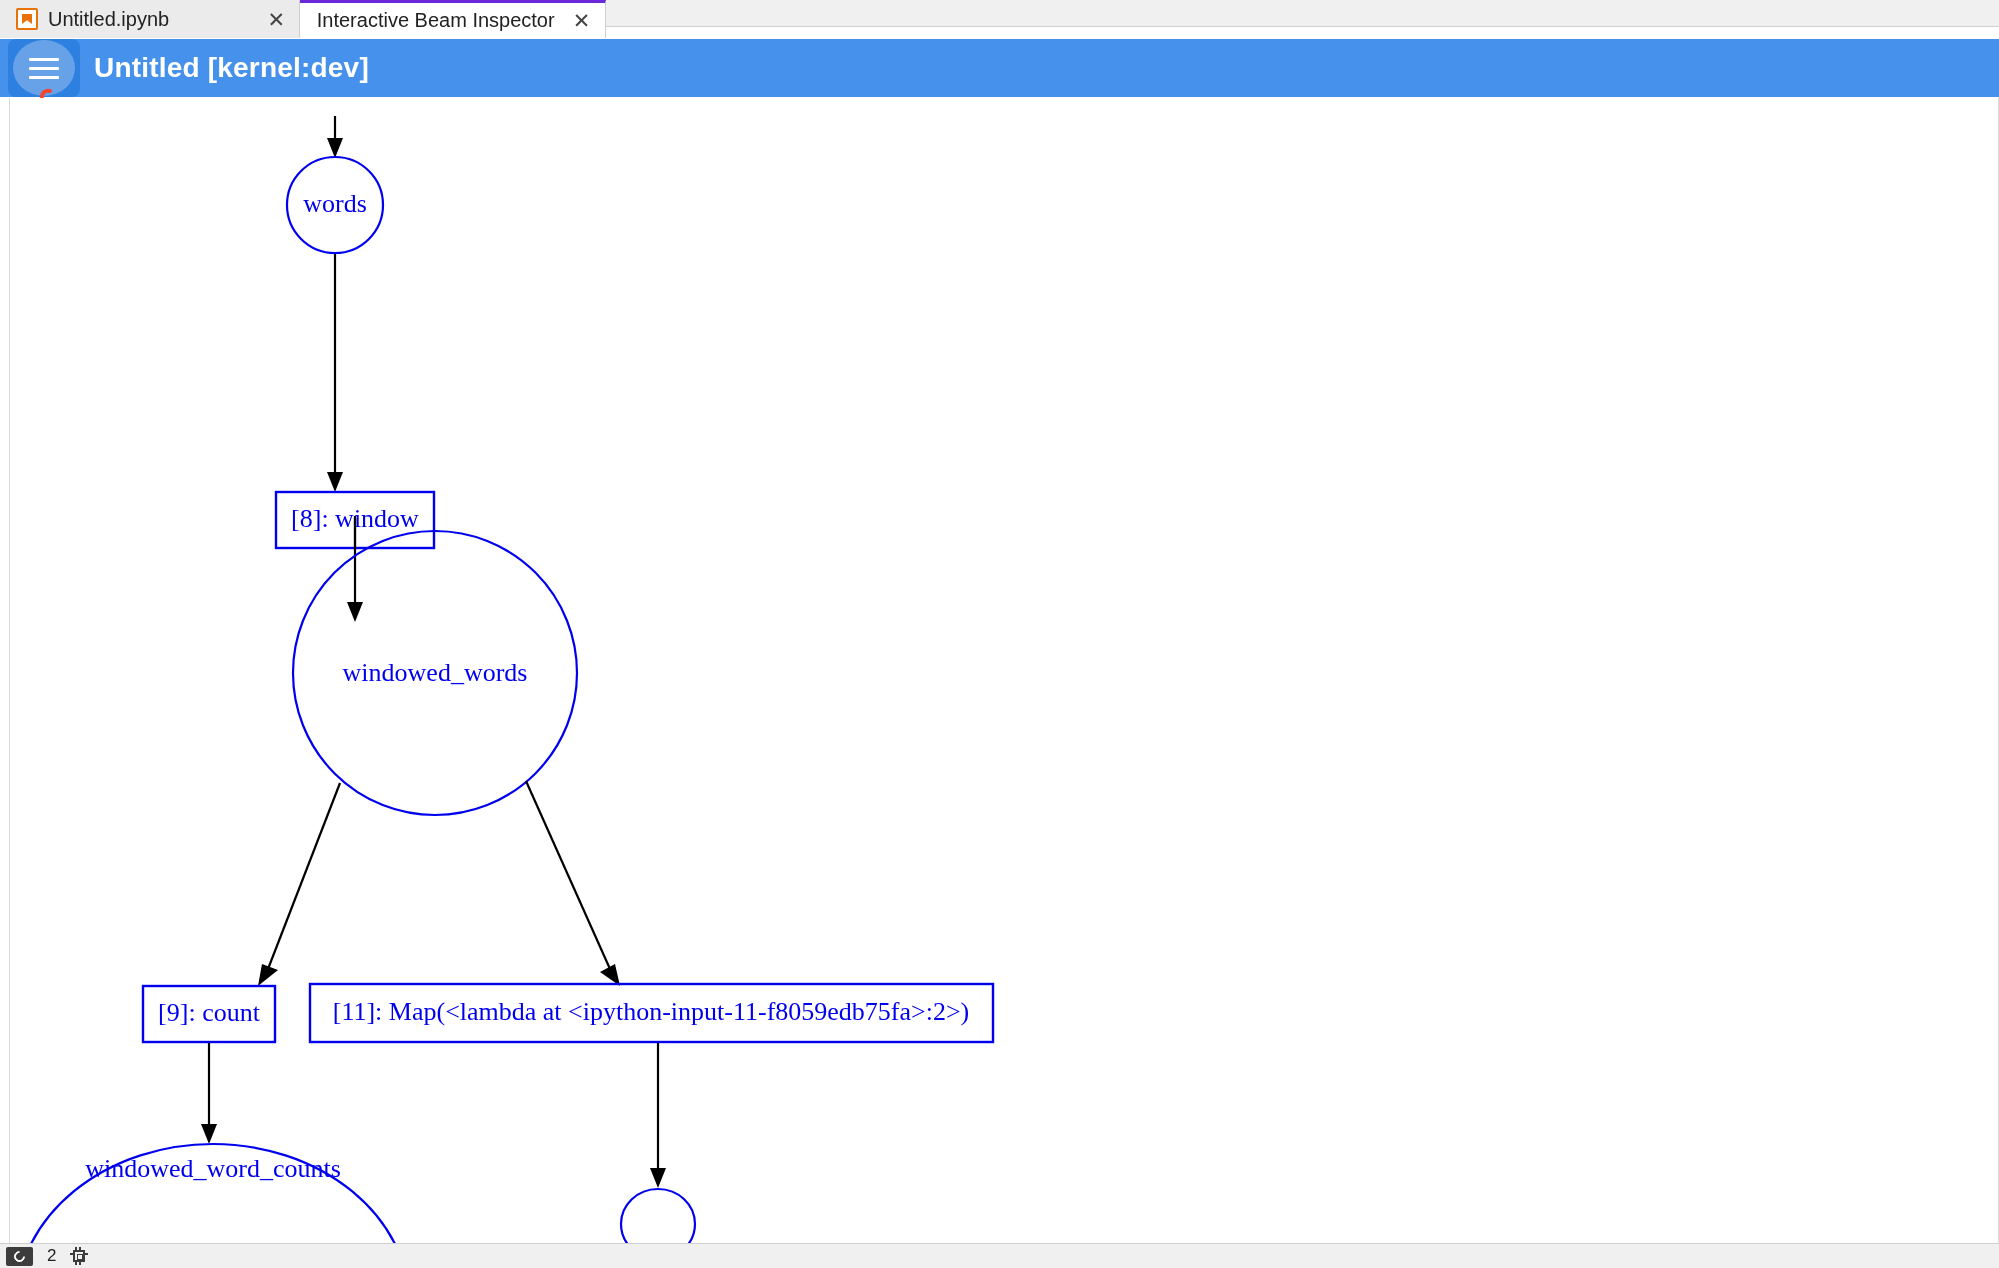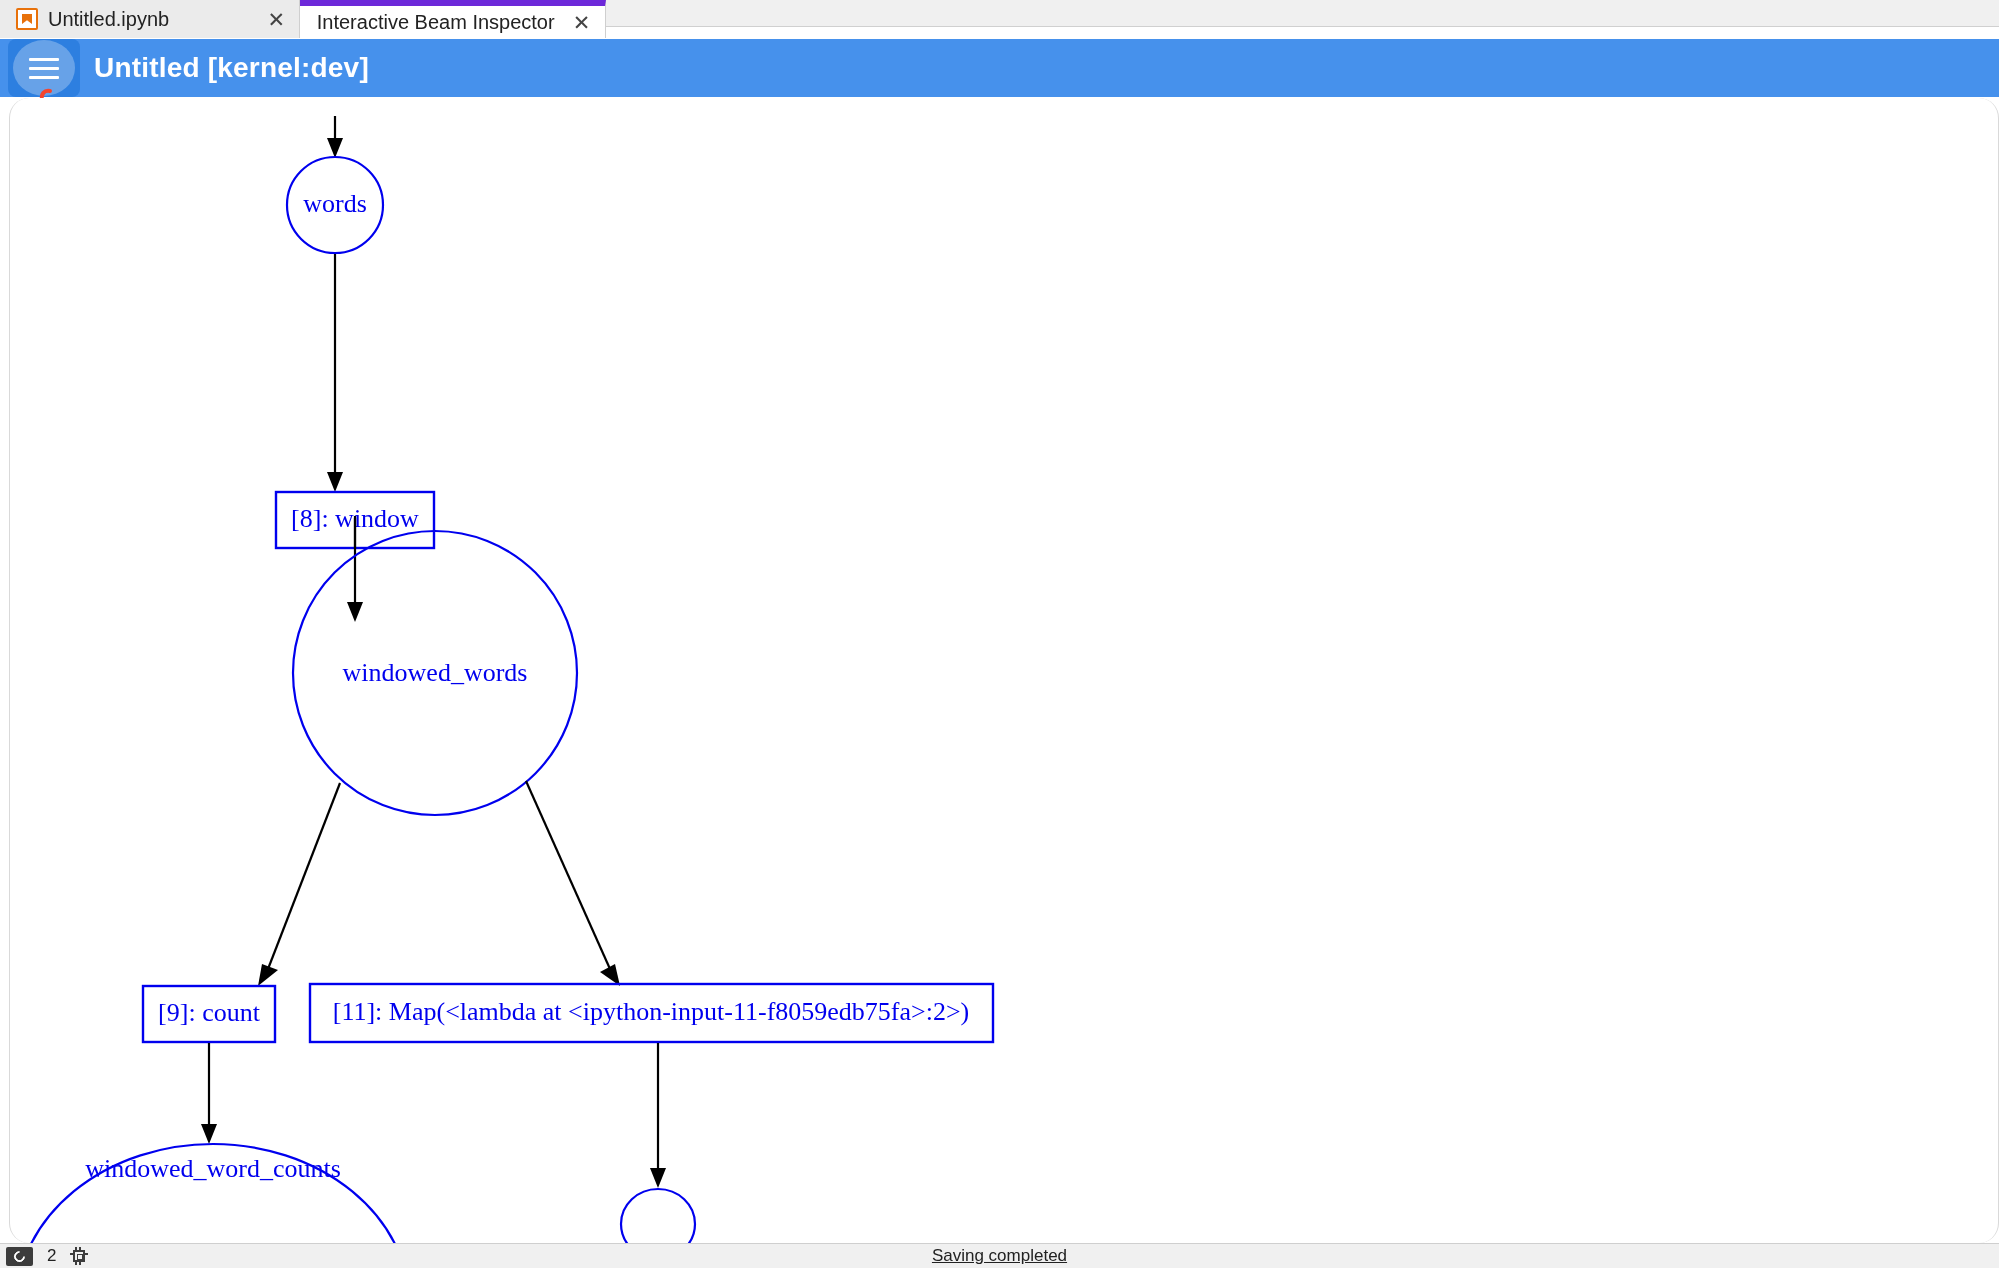--- a/index.html
+++ b/index.html
@@ -25,21 +25,21 @@
     font-size: 20px; color: #222;
     background: #e8e8e8;
     border-right: 1px solid #cfcfcf;
     position: relative;
     cursor: pointer;
     user-select: none;
   }
   .tab.inactive { background: #ebebeb; width: 300px; }
   .tab.active {
     background: #ffffff;
-    border-top: 6px solid #6d28d9;
+    border-top: 3px solid #6d28d9;
     width: 306px;
     justify-content: center;
     padding-top: 0;
   }
   .tab-label { white-space: nowrap; }
   .tab.active .tab-label { font-size: 20px; }
   .tab-close {
     font-size: 21px; color: #444; line-height: 1; margin-left: auto;
     padding-left: 12px; cursor: pointer;
   }
@@ -96,21 +96,20 @@
   }
 
   
   .canvas {
     position: absolute; left: 9px; top: 98px;
     width: 1990px; height: 1145px;
     background: #ffffff;
     border-left: 1px solid #d9d9d9;
     border-right: 1px solid #d9d9d9;
     overflow: hidden;
-    border-radius: 20px;
   }
   .graph-svg { position: absolute; left: 0; top: 0; width: 1990px; height: 1145px; }
   .node-ellipse { fill: none; stroke: #0000ee; stroke-width: 2.2; }
   .node-rect { fill: none; stroke: #0000ee; stroke-width: 2.4; }
   .node-label {
     fill: #0000ee;
     font-family: "Liberation Serif", serif;
     font-size: 26px;
     text-anchor: middle;
     dominant-baseline: middle;
@@ -277,18 +276,15 @@
       <span class="chip-icon">
         <span class="body"></span>
         <span class="pin" style="left:5px;top:0px;"></span>
         <span class="pin" style="left:9px;top:0px;"></span>
         <span class="pin" style="left:5px;bottom:0px;"></span>
         <span class="pin" style="left:9px;bottom:0px;"></span>
         <span class="pin" style="left:0px;top:6px;width:3px;height:2px;"></span>
         <span class="pin" style="right:0px;top:6px;width:3px;height:2px;"></span>
       </span>
     </div>
-    <div class="status-center">
-      <span>Saving completed</span>
-    </div>
   </div>
 
 </div>
 
 </body></html>

